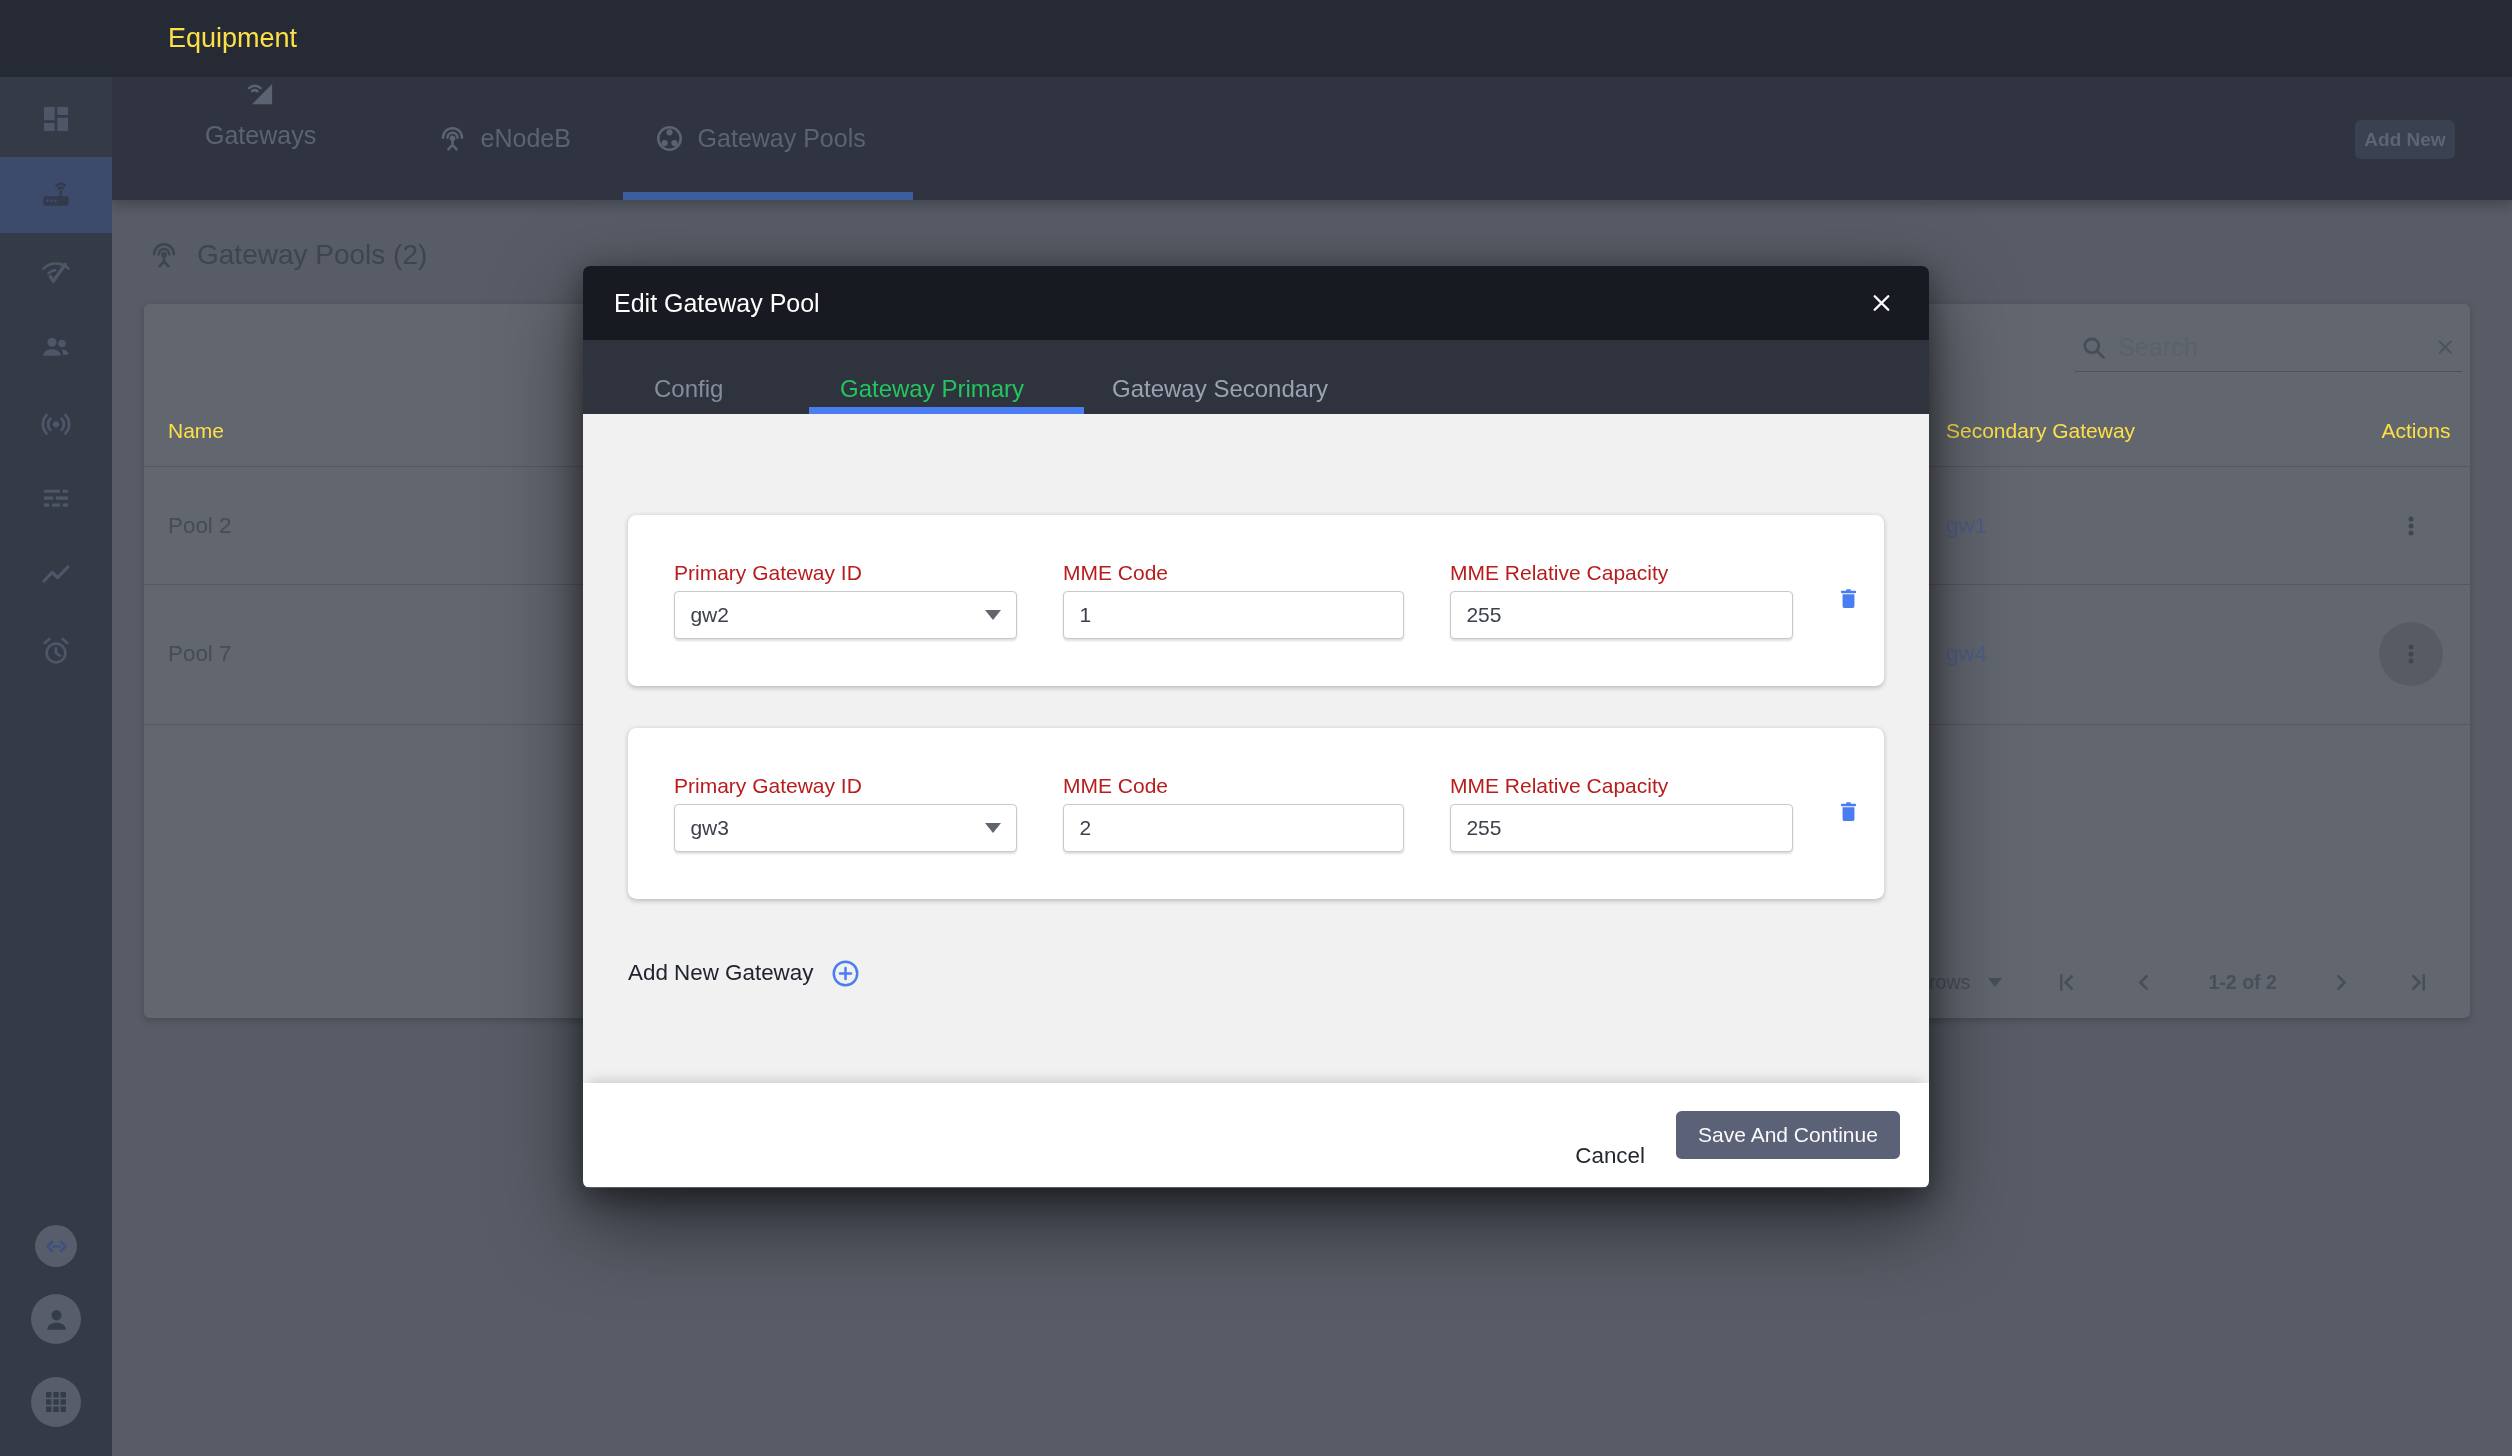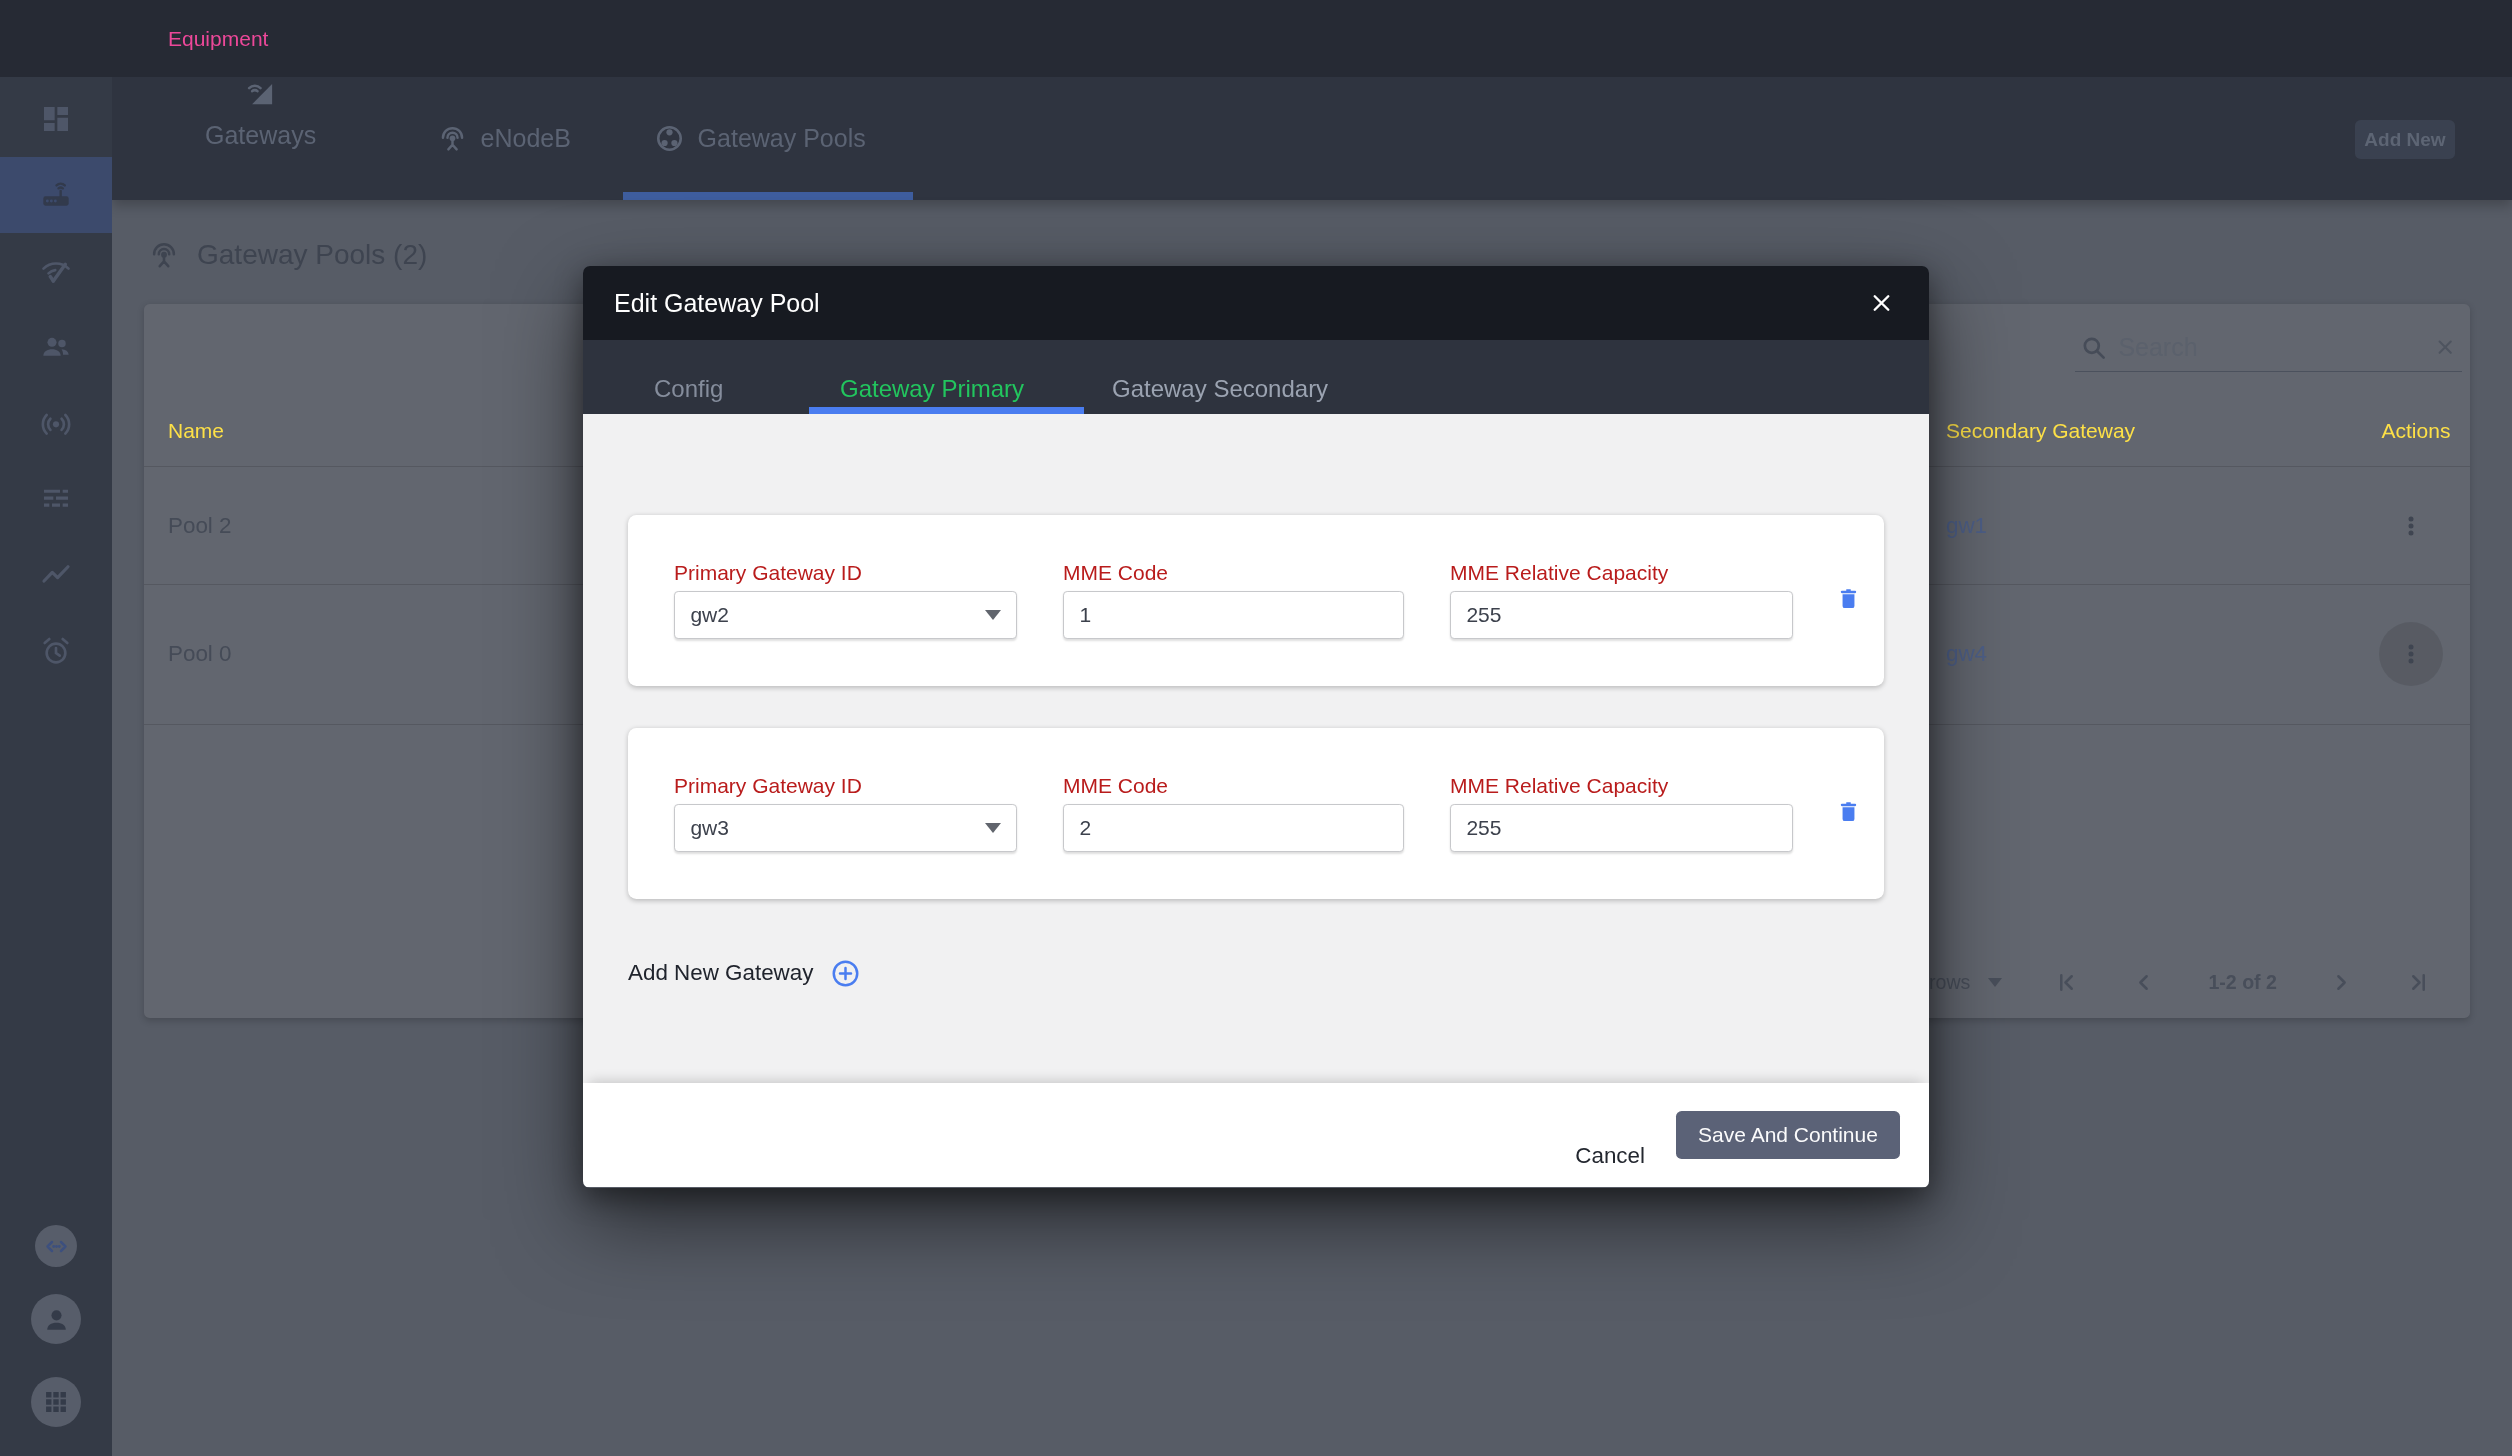--- a/index.html
+++ b/index.html
@@ -3,21 +3,21 @@
 <meta charset="utf-8">
 <style>
   * { margin:0; padding:0; box-sizing:border-box; }
   html,body { width:2512px; height:1457px; }
   body { font-family:"Liberation Sans", sans-serif; background:#575c66; overflow:hidden; }
   #screen { position:relative; width:2512px; height:1457px; overflow:hidden; background:#575c66; }
 
   
   .topbar { position:absolute; left:0; top:0; width:2512px; height:77px; background:#262a34; z-index:30; }
   .topbar .title { position:absolute; left:168px; top:0; height:77px; display:flex; align-items:center;
-                   font-size:21px; color:#ec4899; }
+                   font-size:27px; color:#fde047; }
 
   
   .tabstrip { position:absolute; left:112px; top:77px; width:2400px; height:123px; background:#2f3440;
               box-shadow:0 5.6px 11.2px rgba(0,0,0,.22); z-index:20; }
   .nav-tab { position:absolute; top:0; height:123px; display:flex; align-items:center; gap:12.6px;
              color:#5b6373; font-size:25px; cursor:pointer; }
   .nav-tab svg { width:31px; height:31px; }
   .nav-tab--gateways { left:93px;flex-direction:column; }
   .nav-tab--enodeb   { left:325px; }
   .nav-tab--pools    { left:542px; }
@@ -163,21 +163,21 @@
         <button class="kebab-btn">
           <svg width="24" height="24" viewBox="0 0 24 24" fill="#3f4551">
             <circle cx="12" cy="5" r="2.5"></circle>
               <circle cx="12" cy="12" r="2.5"></circle>
               <circle cx="12" cy="19" r="2.5"></circle>
           </svg>
         </button>
       </div>
 
       <div class="trow trow--2">
-        <div class="td td--name">Pool 0</div>
+        <div class="td td--name">Pool 7</div>
         <div class="td td--link">gw4</div>
         <button class="kebab-btn focused">
           <svg width="24" height="24" viewBox="0 0 24 24" fill="#3f4551">
             <circle cx="12" cy="5" r="2.5"></circle>
               <circle cx="12" cy="12" r="2.5"></circle>
               <circle cx="12" cy="19" r="2.5"></circle>
           </svg>
         </button>
       </div>
       <div class="trow-end"></div>

